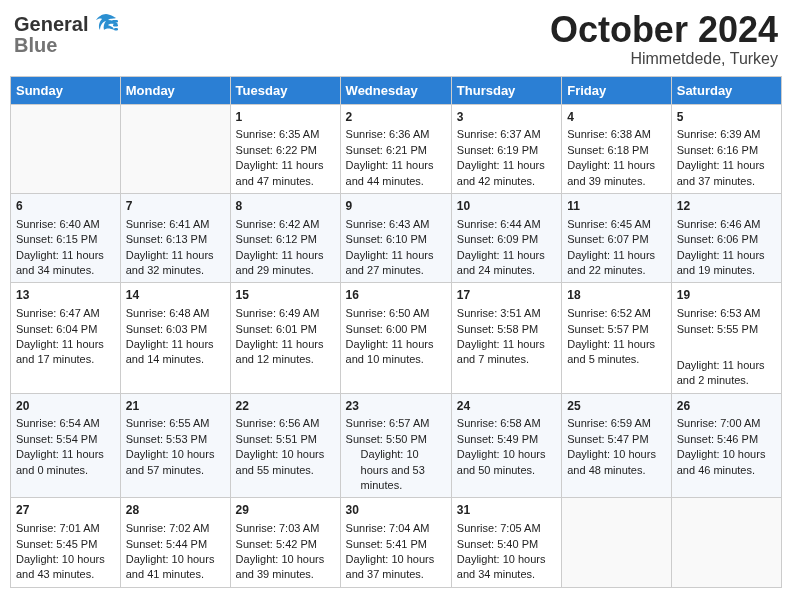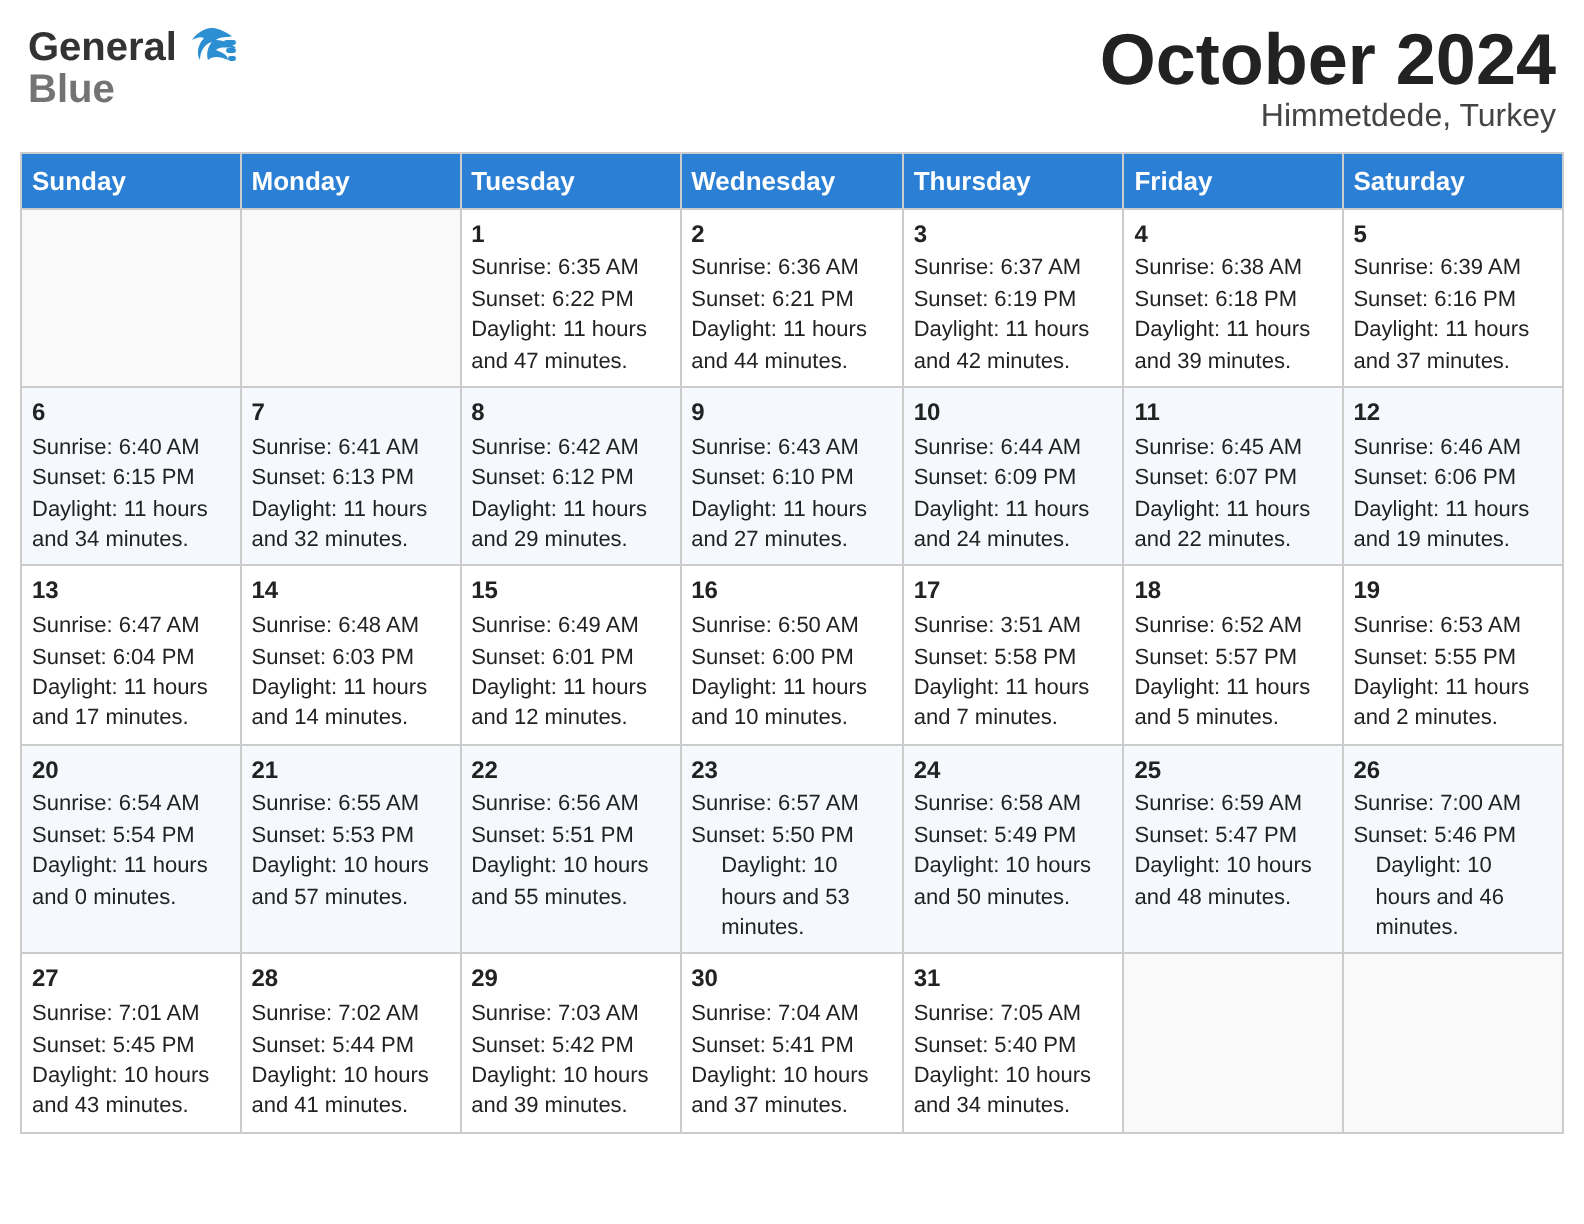--- a/index.html
+++ b/index.html
@@ -226,21 +226,21 @@
         <td>
           <span class="day-num">18</span>
           <span style="display: block;">Sunrise: 6:52 AM</span>
           <span style="display: block;">Sunset: 5:57 PM</span>
           <span style="display: block;">Daylight: 11 hours and 5 minutes.</span>
         </td>
         <td>
           <span class="day-num">19</span>
           <span style="display: block;">Sunrise: 6:53 AM</span>
           <span style="display: block;">Sunset: 5:55 PM</span>
-          <span style="display: block;">Daylight: 11 hours and 2 minutes.</span>
+          <span style="display: block; margin-top: 21px;">Daylight: 11 hours and 2 minutes.</span>
         </td>
       </tr>
       <tr>
         <td>
           <span class="day-num">20</span>
           <span style="display: block;">Sunrise: 6:54 AM</span>
           <span style="display: block;">Sunset: 5:54 PM</span>
           <span style="display: block;">Daylight: 11 hours and 0 minutes.</span>
         </td>
         <td>
@@ -270,21 +270,21 @@
         <td>
           <span class="day-num">25</span>
           <span style="display: block;">Sunrise: 6:59 AM</span>
           <span style="display: block;">Sunset: 5:47 PM</span>
           <span style="display: block;">Daylight: 10 hours and 48 minutes.</span>
         </td>
         <td>
           <span class="day-num">26</span>
           <span style="display: block;">Sunrise: 7:00 AM</span>
           <span style="display: block;">Sunset: 5:46 PM</span>
-          <span style="display: block; margin-left: 11px;">Daylight: 10 hours and 46 minutes.</span>
+          <span style="display: block;">Daylight: 10 hours and 46 minutes.</span>
         </td>
       </tr>
       <tr>
         <td>
           <span class="day-num">27</span>
           <span style="display: block;">Sunrise: 7:01 AM</span>
           <span style="display: block;">Sunset: 5:45 PM</span>
           <span style="display: block;">Daylight: 10 hours and 43 minutes.</span>
         </td>
         <td>

